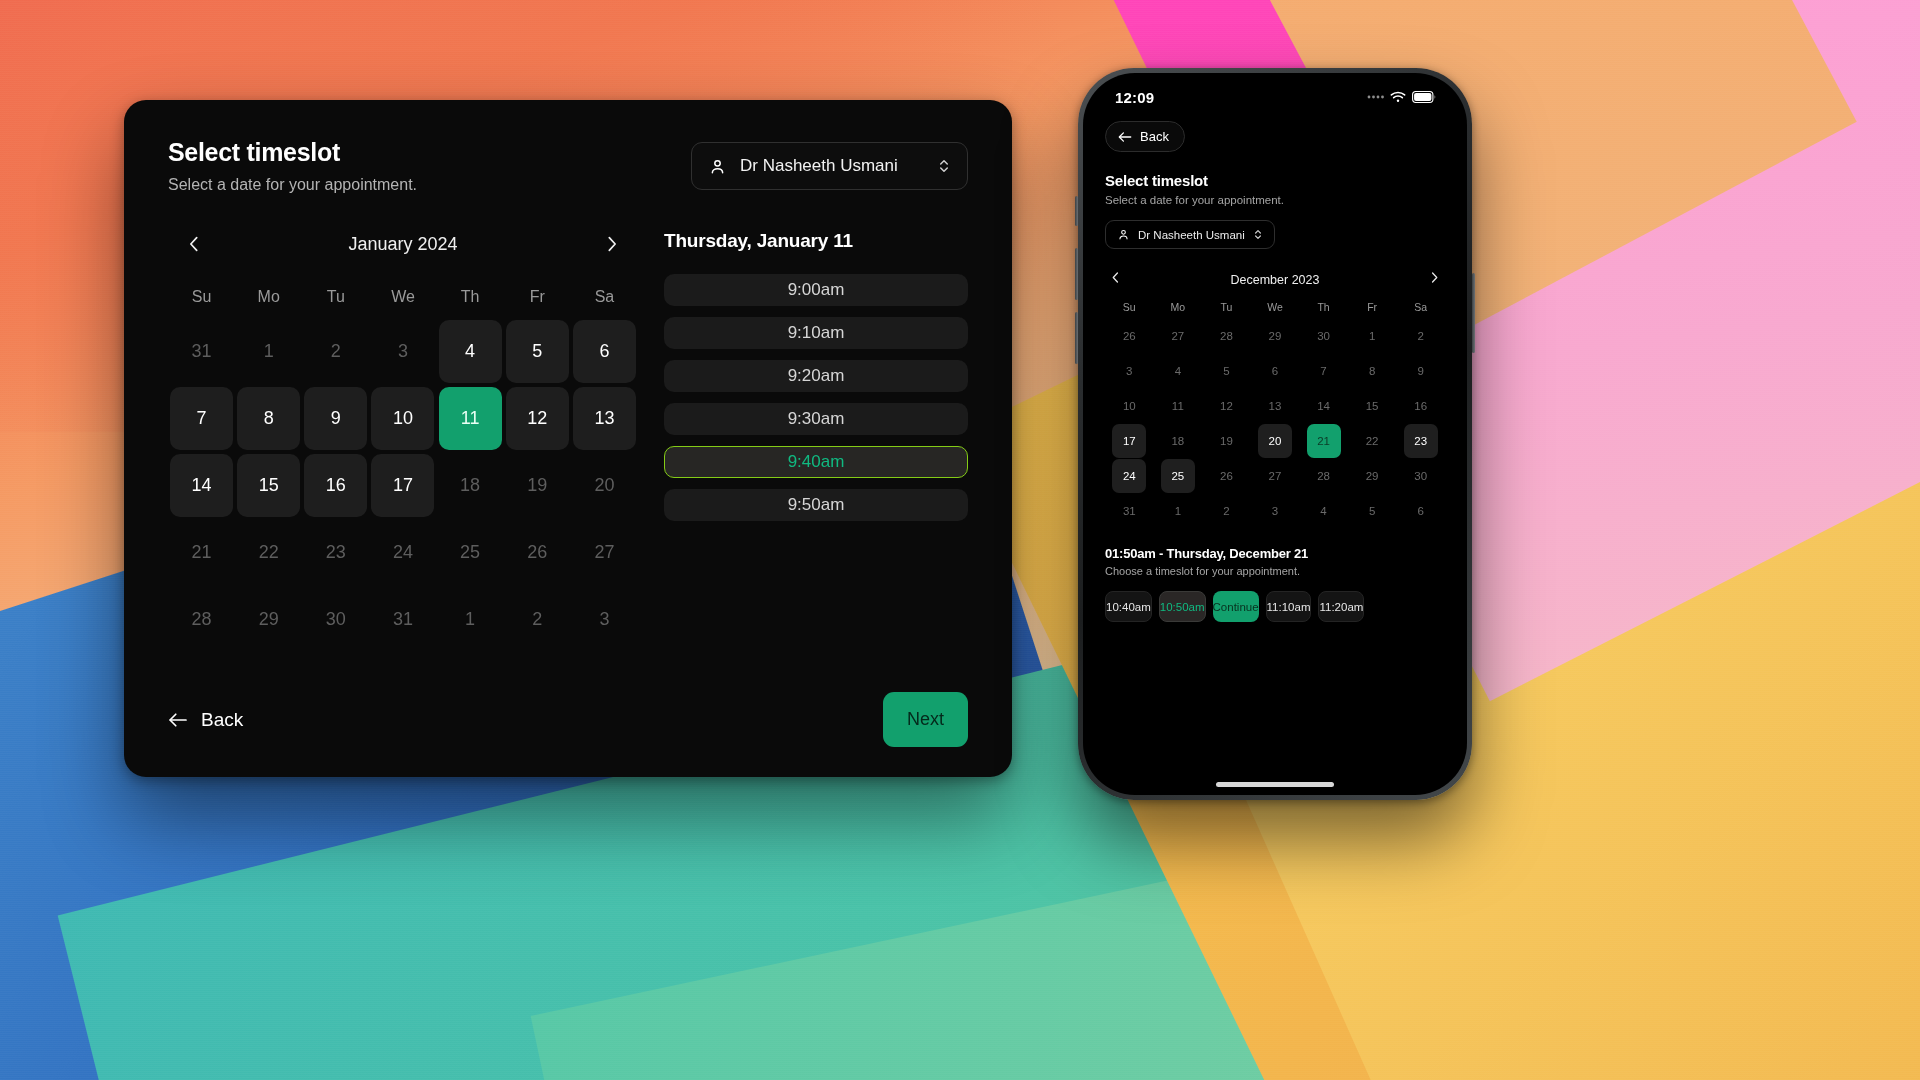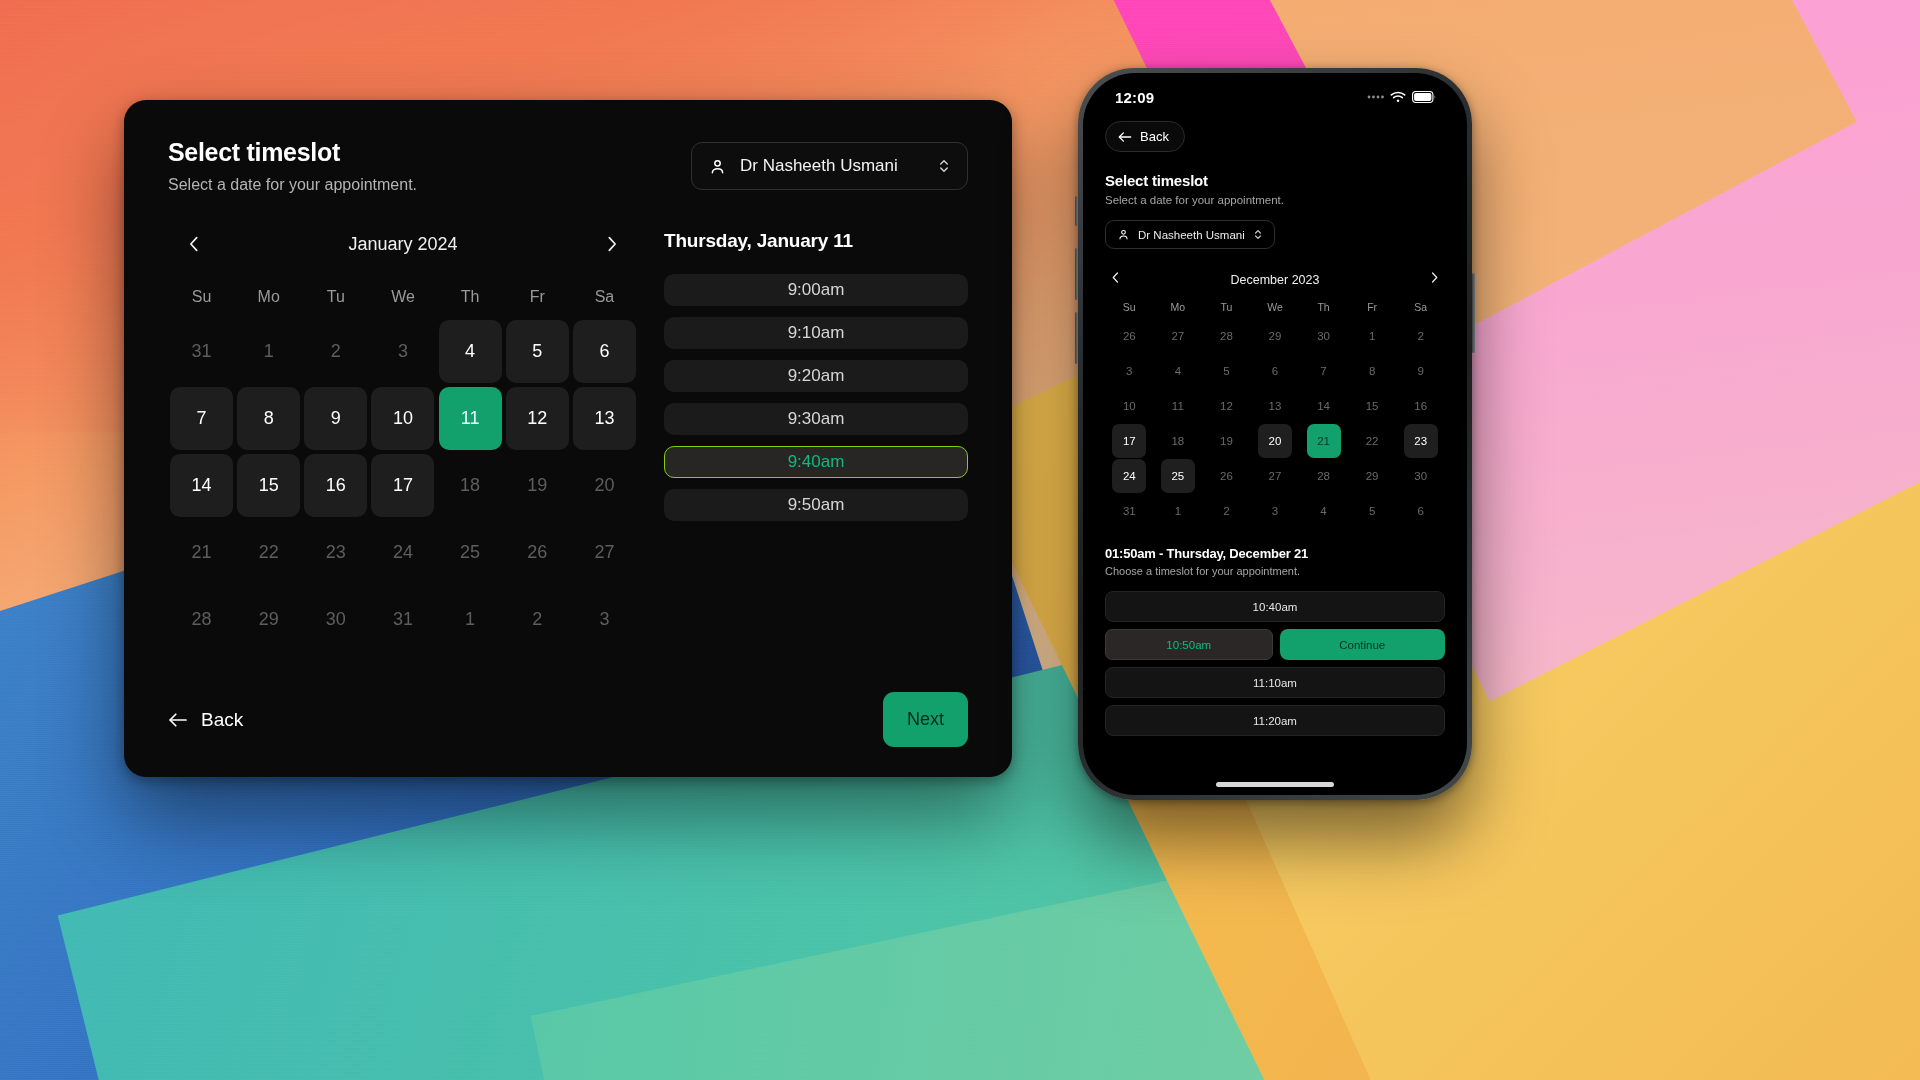--- a/index.html
+++ b/index.html
@@ -191,28 +191,28 @@
     width:34px; height:34px; border-radius:7px;
     display:flex; align-items:center; justify-content:center;
     font-size:11.5px; color:#6a6a6a;
   }
   .ph-day.enabled { background:#1f1f1f; color:#fff; cursor:pointer; }
   .ph-day.selected { background:#12a06d; color:#0c3a27; cursor:pointer; }
 
   .ph-slot-head { margin-top:18px; }
   .ph-slot-title { font-size:13px; font-weight:700; letter-spacing:-.2px; }
   .ph-slot-sub { font-size:11px; color:#a5a5a5; margin-top:4px; }
-  .ph-slot-list { margin-top:14px; display:flex; flex-direction:column; gap:7px; }
+  .ph-slot-list { margin-top:14px; display:flex; flex-direction:row; gap:7px; }
   .ph-slot {
     height:31px; border-radius:8px; background:#141414; border:1px solid #242424;
     display:flex; align-items:center; justify-content:center;
     font-size:11.5px; color:#e6e6e6; cursor:pointer;
   }
   .ph-slot-row { display:flex; gap:7px; }
-  .ph-slot-row .ph-slot { flex:1;border-radius:7px; }
+  .ph-slot-row .ph-slot { flex:1; }
   .ph-slot.selected { background:#2a2726; border-color:#3a3a38; color:#10b981; }
   .ph-continue {
     flex:1; height:31px; border-radius:8px; background:#12a06d;
     display:flex; align-items:center; justify-content:center;
     font-size:11.5px; color:#08311f; cursor:pointer; border:none; font-weight:500;
   }
   .home-indicator {
     position:absolute; bottom:8px; left:50%; transform:translateX(-50%);
     width:118px; height:5px; border-radius:3px; background:#d7d7d7;
   }

